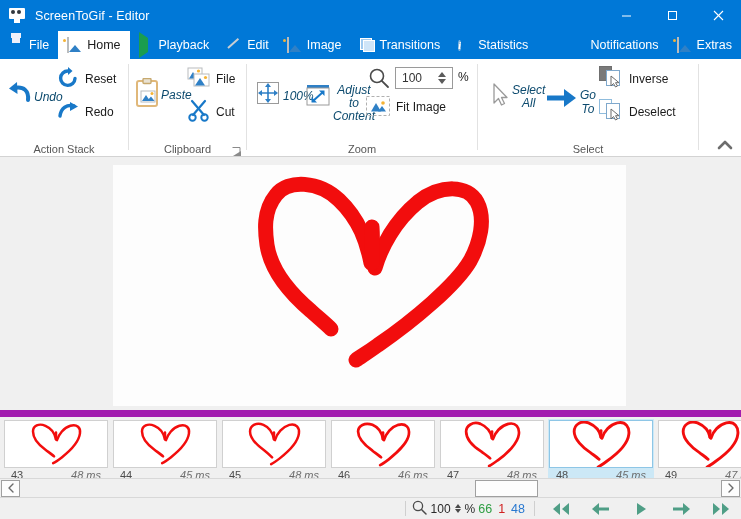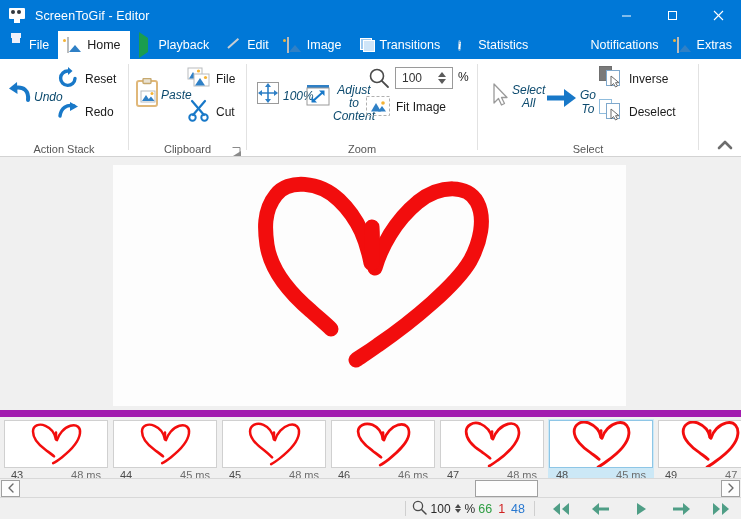--- a/index.html
+++ b/index.html
@@ -196,21 +196,21 @@
     display: block;
   }
   .frame.selected .thumb { border-color: #8ec6e6; }
   .frame .meta {
     width: 104px; height: 14px;
     display: flex; align-items: center; justify-content: space-between;
     padding: 0 7px;
     font-size: 11px; color: #4c4c4c;
   }
   .frame .meta .num { font-style: normal; }
-  .frame .meta .dur { color: #6d6d6d; }
+  .frame .meta .dur { font-style: italic; color: #6d6d6d; }
 
   
   .hscroll {
     position: absolute; left: 0; top: 478px;
     width: 741px; height: 19px;
     background: #f0f0f0;
     border-top: 1px solid #d8d8d8;
     display: flex; align-items: center;
   }
   .sb-arrow {

